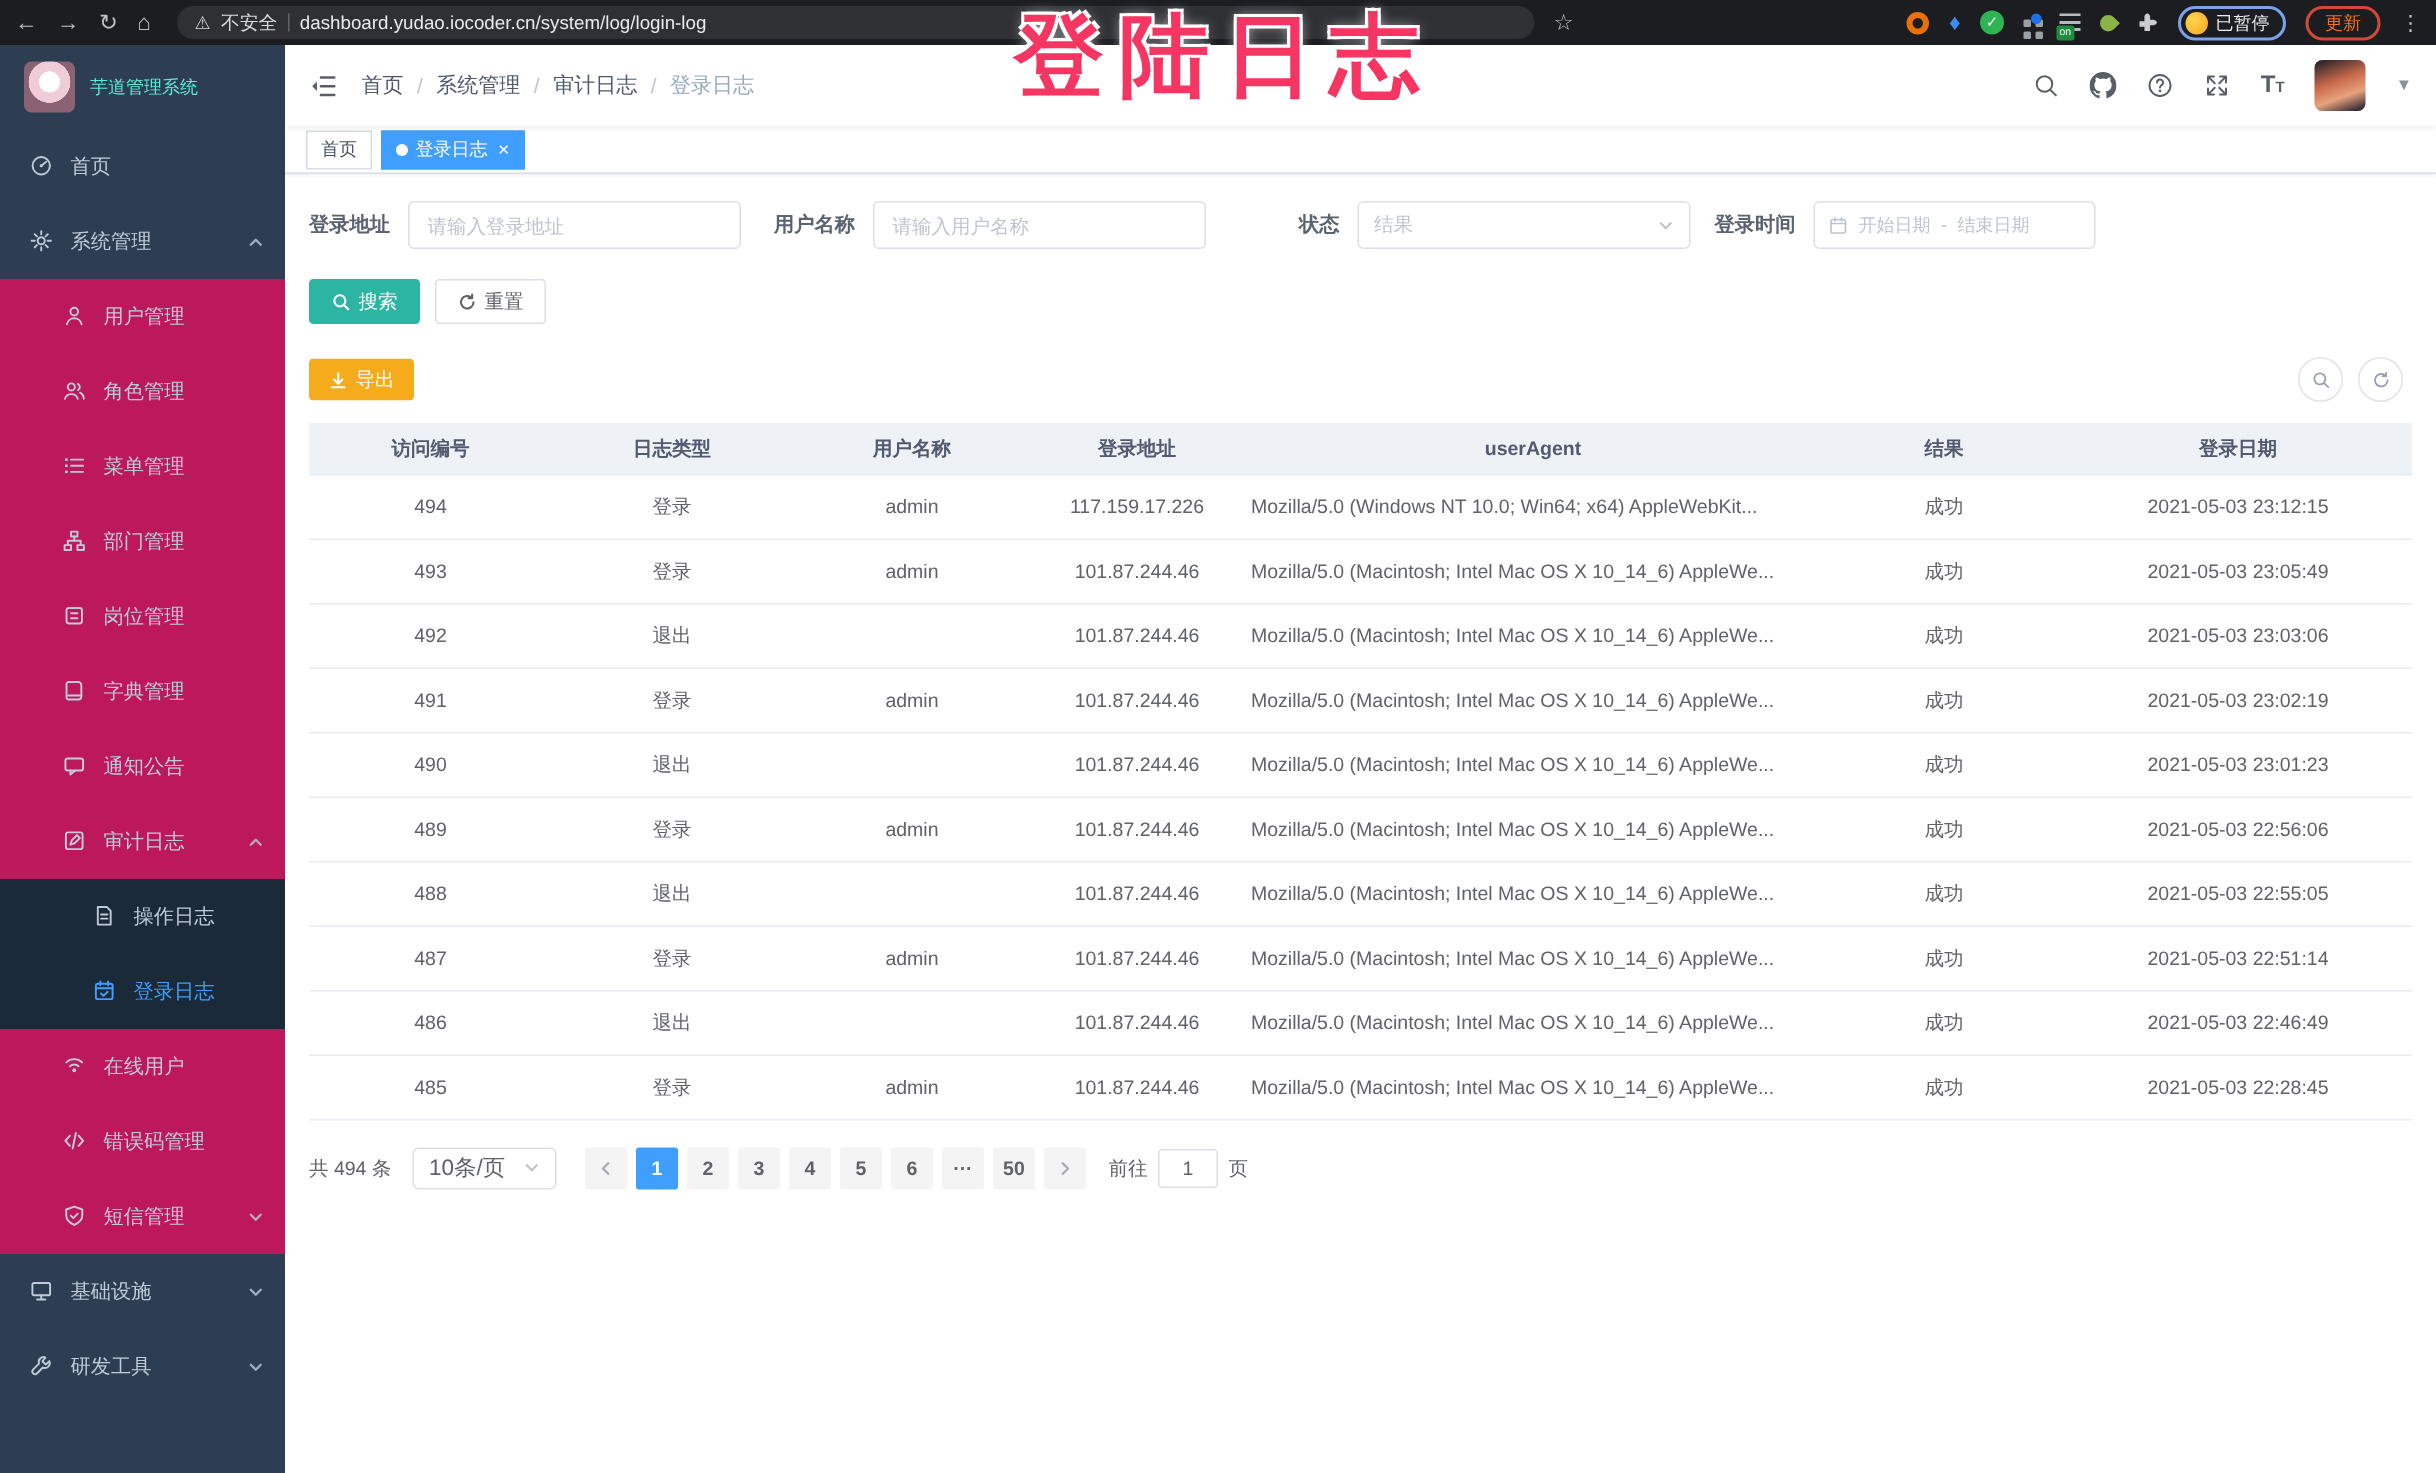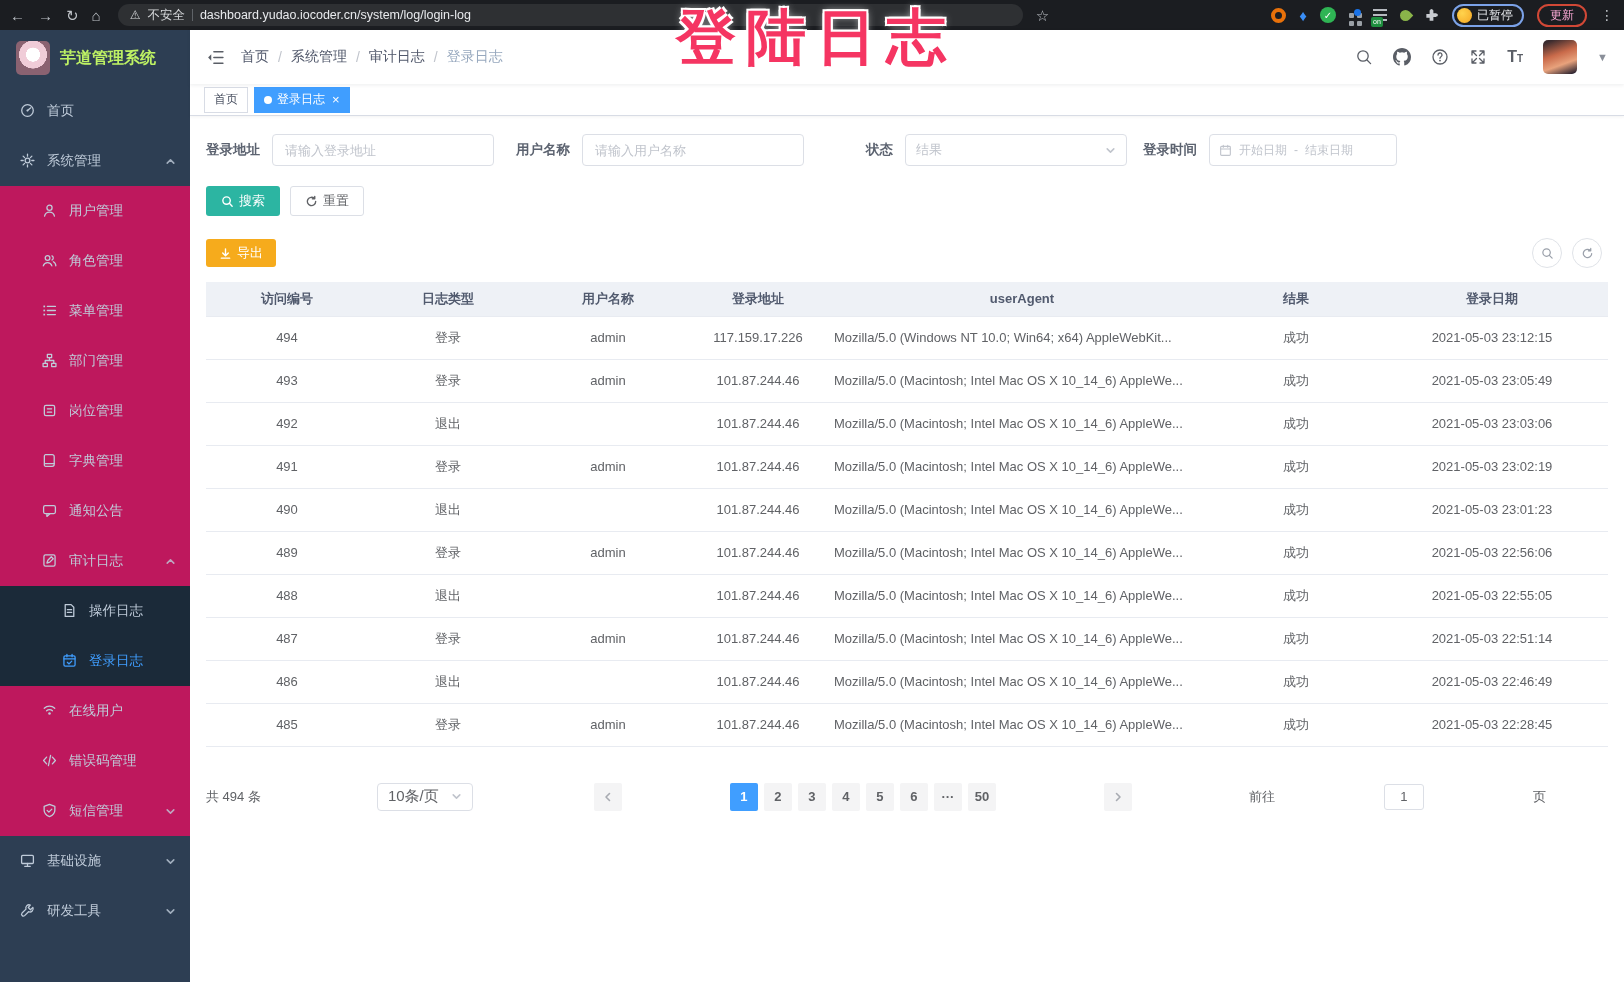--- a/index.html
+++ b/index.html
@@ -20,34 +20,34 @@
   .ext-gem{color:#3a8ef6;font-size:15px}
   .ext-green{width:16px;height:16px;border-radius:50%;background:#2fb454;color:#fff;font-size:10px}
   .ext-grid{width:5px;height:5px;background:#9aa0a6;box-shadow:8px 0 #9aa0a6,0 8px #9aa0a6,8px 8px #9aa0a6;position:relative;margin-right:6px;border-radius:1px}
   .ext-grid::after{content:'';position:absolute;right:-7px;top:-4px;width:7px;height:7px;border-radius:50%;background:#1a73e8}
   .ext-list{width:14px;height:13px;background:repeating-linear-gradient(#b6babf 0 2px,transparent 2px 5px);position:relative}
   .on-badge{position:absolute;bottom:-5px;left:-2px;background:#1e8e3e;color:#fff;font-size:7px;padding:0 2px;border-radius:2px;line-height:10px}
   .ext-leaf{width:11px;height:11px;background:#8ab44a;border-radius:70% 0 70% 70%;transform:rotate(45deg)}
   .ext-puzzle svg{width:15px;height:15px}
   .profile-pill{display:flex;align-items:center;gap:5px;border:2px solid #7ba2e8;border-radius:13px;padding:1px 9px 1px 3px;font-size:12px;color:#e8eaed;cursor:pointer;white-space:nowrap}
   .emoji-face{width:15px;height:15px;border-radius:50%;background:radial-gradient(circle at 35% 35%,#ffd34d,#f5a623)}
-  .update-pill{border:2px solid #d14836;border-radius:13px;padding:1px 11px;font-size:12px;color:#f9a8d4;cursor:pointer;white-space:nowrap}
+  .update-pill{border:2px solid #d14836;border-radius:13px;padding:1px 11px;font-size:12px;color:#f97316;cursor:pointer;white-space:nowrap}
   .kebab{font-size:14px}
 
   
   .overlay-title{position:absolute;left:676px;top:-2px;font-size:60px;font-weight:700;color:#f53562;letter-spacing:10px;z-index:50;white-space:nowrap;
     text-shadow:-2px -2px 0 #fff,2px -2px 0 #fff,-2px 2px 0 #fff,2px 2px 0 #fff,0 0 9px rgba(255,255,255,.75)}
 
   
   .app{display:flex;height:952px}
   .sidebar{width:190px;background:#2d3e53;flex-shrink:0;overflow:hidden}
   .logo-row{height:56px;display:flex;align-items:center;gap:10px;padding-left:16px;cursor:pointer}
   .logo-img{width:34px;height:34px;border-radius:5px;flex-shrink:0;
     background:radial-gradient(circle at 50% 40%,#ffffff 0 26%,#f0ccd8 27% 52%,#8a6271 53% 100%)}
-  .logo-title{color:#bef264;font-size:16px;font-weight:700;white-space:nowrap}
+  .logo-title{color:#5eead4;font-size:12px;font-weight:400;white-space:nowrap}
   .menu-item{height:50px;display:flex;align-items:center;padding:0 14px 0 20px;color:#bfcbd9;font-size:13.5px;cursor:pointer}
   .menu-item.lvl1{background:#be185d;padding-left:42px}
   .menu-item.lvl2{background:#1b2a39;padding-left:62px}
   .menu-item.active{color:#409eff}
   .mi-icon{width:16px;height:16px;margin-right:11px;display:inline-flex;flex-shrink:0}
   .mi-icon svg{width:15px;height:15px;fill:none;stroke:currentColor;stroke-width:1.2;stroke-linecap:round;stroke-linejoin:round}
   .mi-icon svg .f{fill:currentColor;stroke:none}
   .mi-label{white-space:nowrap}
   .mi-arrow{margin-left:auto;display:inline-flex;opacity:.8}
   .mi-arrow svg{width:11px;height:11px;fill:none;stroke:currentColor;stroke-width:1.4;stroke-linecap:round;stroke-linejoin:round}
@@ -105,21 +105,21 @@
   .btn.export{background:#f6ab1c;color:#fff;height:28px;padding:0 12px}
   .tool-icons{display:flex;gap:10px;margin-right:6px}
   .circle-btn{width:30px;height:30px;border-radius:50%;border:1px solid #e0e3e8;display:inline-flex;align-items:center;justify-content:center;color:#9aa0aa;cursor:pointer;background:#fff}
   .circle-btn svg{width:13px;height:13px;fill:none;stroke:currentColor;stroke-width:1.3;stroke-linecap:round;stroke-linejoin:round}
 
   .log-table{width:100%;border-collapse:collapse;table-layout:fixed}
   .log-table th{background:#eef1f6;height:34px;font-size:13px;color:#515a6e;font-weight:700;border-bottom:1px solid #e8ebf1;white-space:nowrap}
   .log-table td{height:43px;border-bottom:1px solid #e8ebf1;font-size:13px;color:#606266;text-align:center;overflow:hidden;white-space:nowrap;text-overflow:ellipsis}
   .log-table td.left{text-align:left;padding-left:6px}
 
-  .pagination{display:flex;align-items:center;justify-content:space-between;margin-top:36px;padding-right:62px;font-size:13px;color:#606266}
+  .pagination{display:flex;align-items:center;justify-content:flex-start;margin-top:18px;padding-right:62px;font-size:13px;color:#606266}
   .total{margin-right:14px;white-space:nowrap}
   .select.small{width:96px;height:28px;margin-right:16px}
   .select.small .ph2{color:#606266;font-size:15px;flex:1;white-space:nowrap}
   .pager{display:inline-flex}
   .page-btn{min-width:28px;height:28px;border:none;border-radius:2px;background:#f4f4f5;color:#606266;font-size:13px;font-weight:600;margin:0 3px;cursor:pointer;display:inline-flex;align-items:center;justify-content:center;font-family:inherit}
   .page-btn.active{background:#409eff;color:#fff}
   .page-btn.nav svg{width:10px;height:10px;fill:none;stroke:#a8abb2;stroke-width:1.6;stroke-linecap:round;stroke-linejoin:round}
   .goto-label{margin-left:12px;white-space:nowrap}
   .goto-input{width:40px;height:26px;border:1px solid #dcdfe6;border-radius:3px;text-align:center;font-size:13px;color:#606266;margin:0 7px;outline:none;font-family:inherit}
   .goto-unit{white-space:nowrap}

